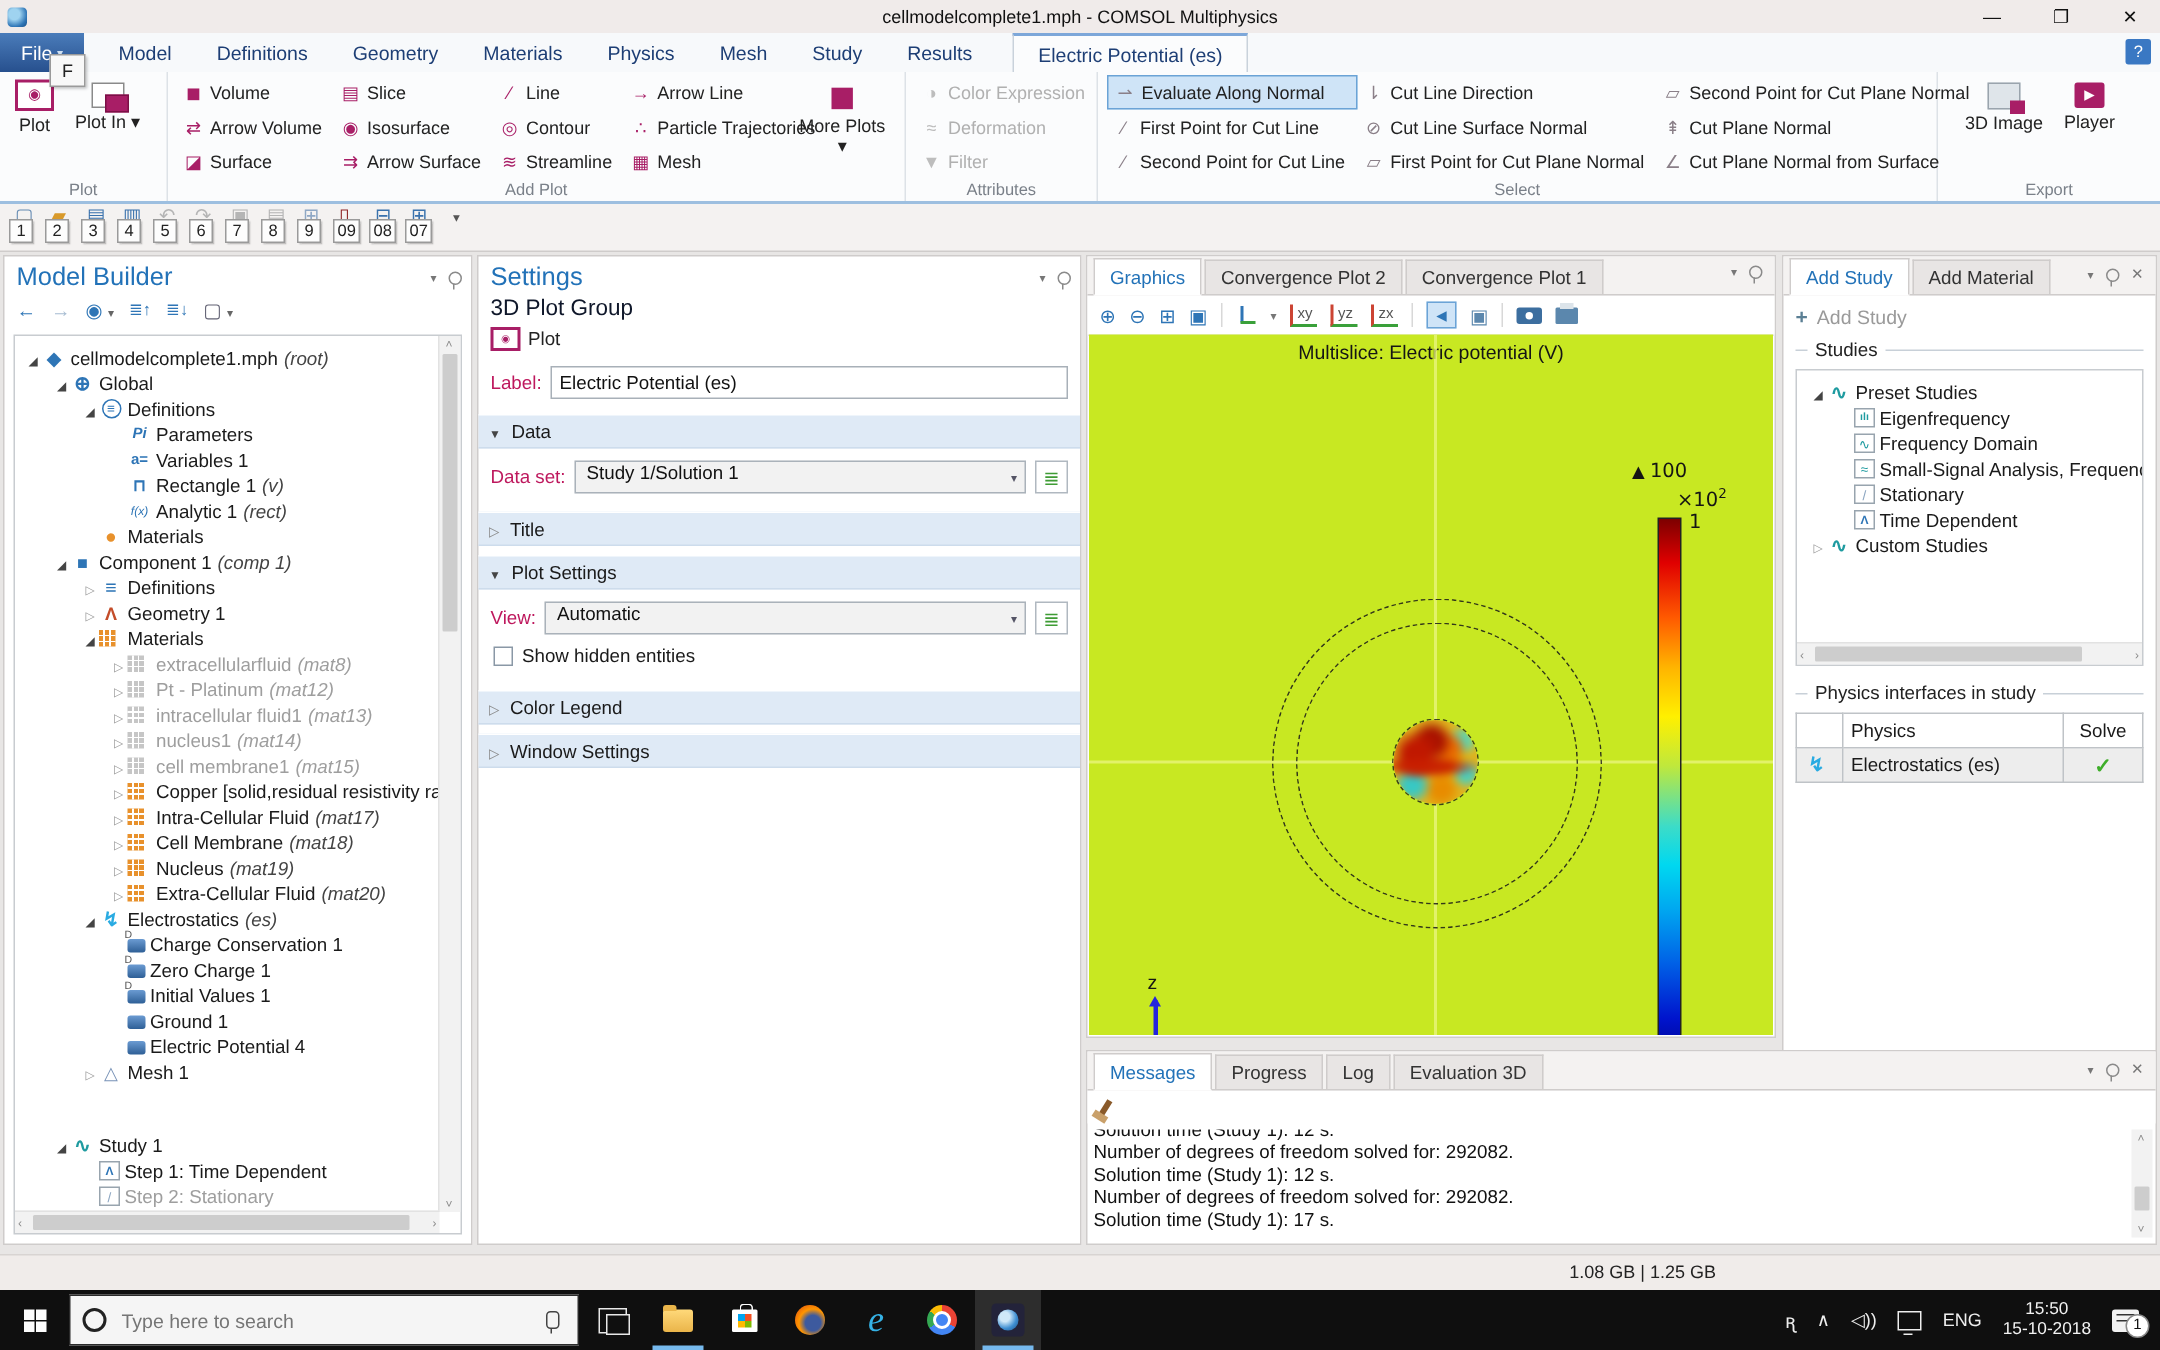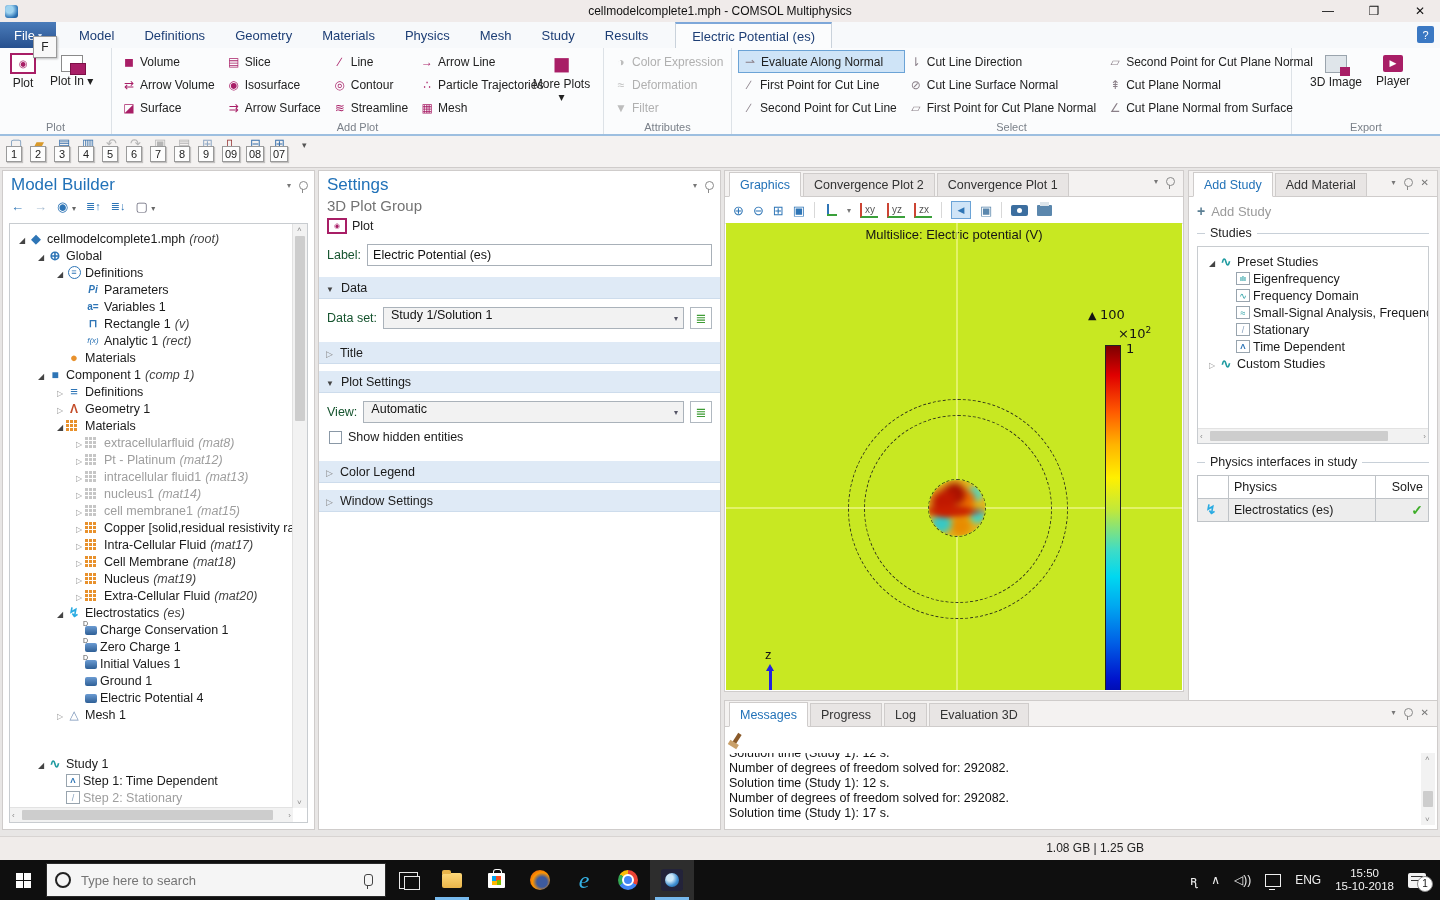--- a/index.html
+++ b/index.html
@@ -121,26 +121,26 @@
   .i-solver::before{content:"≣";color:#2e75b6;font-size:12px;}
   .i-sol{width:11px;height:11px;border:1px solid #3f9c35;display:inline-flex;align-items:center;justify-content:center;}
   .i-sol::before{content:"▦";color:#7aa0c8;font-size:9px;}
   .vscroll{position:absolute;top:0;bottom:14px;right:0;width:14px;background:#f2f2f2;border-left:1px solid #e2e2e2;}
   .vthumb{position:absolute;left:2px;right:2px;background:#cdcdcd;border-radius:1px;}
   .hscroll{position:absolute;left:0;right:14px;bottom:0;height:14px;background:#f2f2f2;border-top:1px solid #e2e2e2;}
   .hthumb{position:absolute;top:2px;bottom:2px;background:#cdcdcd;border-radius:1px;}
   .scar{position:absolute;color:#8a8a8a;font-size:8px;}
 
   
-  .subtitle{color:#737373;font-size:15px;padding:0 8px 2px 8px;}
+  .subtitle{color:#0f172a;font-size:15px;padding:0 8px 2px 8px;}
   .plotbtn{display:flex;align-items:center;gap:5px;padding:2px 8px 6px 8px;font-size:12.5px;color:#222;}
   .ico-plot-sm{width:16px;height:12px;border:2px solid #a81e66;background:#fff;display:flex;align-items:center;justify-content:center;}
   .ico-plot-sm::before{content:"◉";color:#a81e66;font-size:7px;}
   .frow{display:flex;align-items:center;gap:6px;padding:4px 8px;}
-  .flabel{flex:none;color:#14532d;}
+  .flabel{flex:none;color:#be185d;}
   .txt{flex:1;height:20px;border:1px solid #a8b0b8;padding:0 5px;font-size:12.5px;font-family:"Liberation Sans",sans-serif;color:#111;background:#fff;}
   .secbar{height:21px;background:#dfeaf6;border-top:1px solid #fff;border-bottom:1px solid #cddcec;display:flex;align-items:center;gap:7px;padding:0 7px;margin-top:6px;}
   .ar-e::before{content:"▼";font-size:8px;color:#444;}
   .ar-c::before{content:"▷";font-size:9px;color:#888;}
   .sel{height:22px;background:#f2f2f2;border:1px solid #aab2ba;display:flex;align-items:flex-start;padding:0 16px 0 7px;font-size:12.5px;color:#111;position:relative;flex:1;box-sizing:border-box;}
   .sel::after{content:"▾";position:absolute;right:5px;top:6px;font-size:8px;color:#556;}
   .gbtn{width:22px;height:22px;border:1px solid #b0b8c0;background:#fff;display:flex;align-items:center;justify-content:center;flex:none;box-sizing:border-box;}
   .gbtn::before{content:"≣";color:#3f9c35;font-size:13px;}
   .cb{width:13px;height:13px;border:1px solid #8a98a6;background:#fff;flex:none;box-sizing:border-box;}
   .cb.on::before{content:"✓";display:block;color:#2e75b6;font-weight:bold;font-size:11px;line-height:11px;text-align:center;}
@@ -195,21 +195,21 @@
   
   .addrow{display:flex;align-items:center;gap:6px;padding:6px 8px;}
   .plus{color:#5b7f94;font-size:14px;font-weight:bold;}
   .addrow span.lab{color:#9a9a9a;font-size:13px;}
   .rp-fset{border-top:1px solid #c8d0d8;margin:8px 8px 0 8px;position:relative;padding-top:8px;}
   .rp-leg{position:absolute;left:8px;top:-8px;background:#fff;padding:0 5px;color:#222;}
   .studybox{border:1px solid #c8ccd0;margin:4px 0 0 0;height:196px;position:relative;overflow:hidden;}
   .ptable{border-collapse:collapse;width:100%;margin-top:4px;}
   .ptable td,.ptable th{border:1px solid #bfc3c7;font-weight:normal;text-align:left;font-size:12.5px;padding:2px 5px;height:18px;}
   .ptable .ic-cell{width:20px;background:#fff;}
-  .ptable .solve{width:42px;text-align:right;}
+  .ptable .solve{width:42px;text-align:center;}
   .ptable .hdr td{background:#fff;}
   .ptable .rowsel td{background:#ededed;}
   .check{color:#3fae2a;font-weight:bold;font-size:14px;}
 
   
   .msgtool{height:22px;display:flex;align-items:center;padding:0 10px;background:#fff;}
   .broom{width:4px;height:11px;background:#8a5a2a;transform:rotate(32deg);position:relative;}
   .broom::after{content:"";position:absolute;left:-3px;top:10px;width:10px;height:5px;background:#c9a06a;}
   .mlines{position:absolute;left:4px;right:18px;top:52px;bottom:4px;overflow:hidden;font-size:12.5px;color:#111;}
   .mline{height:15px;line-height:15px;white-space:nowrap;}

